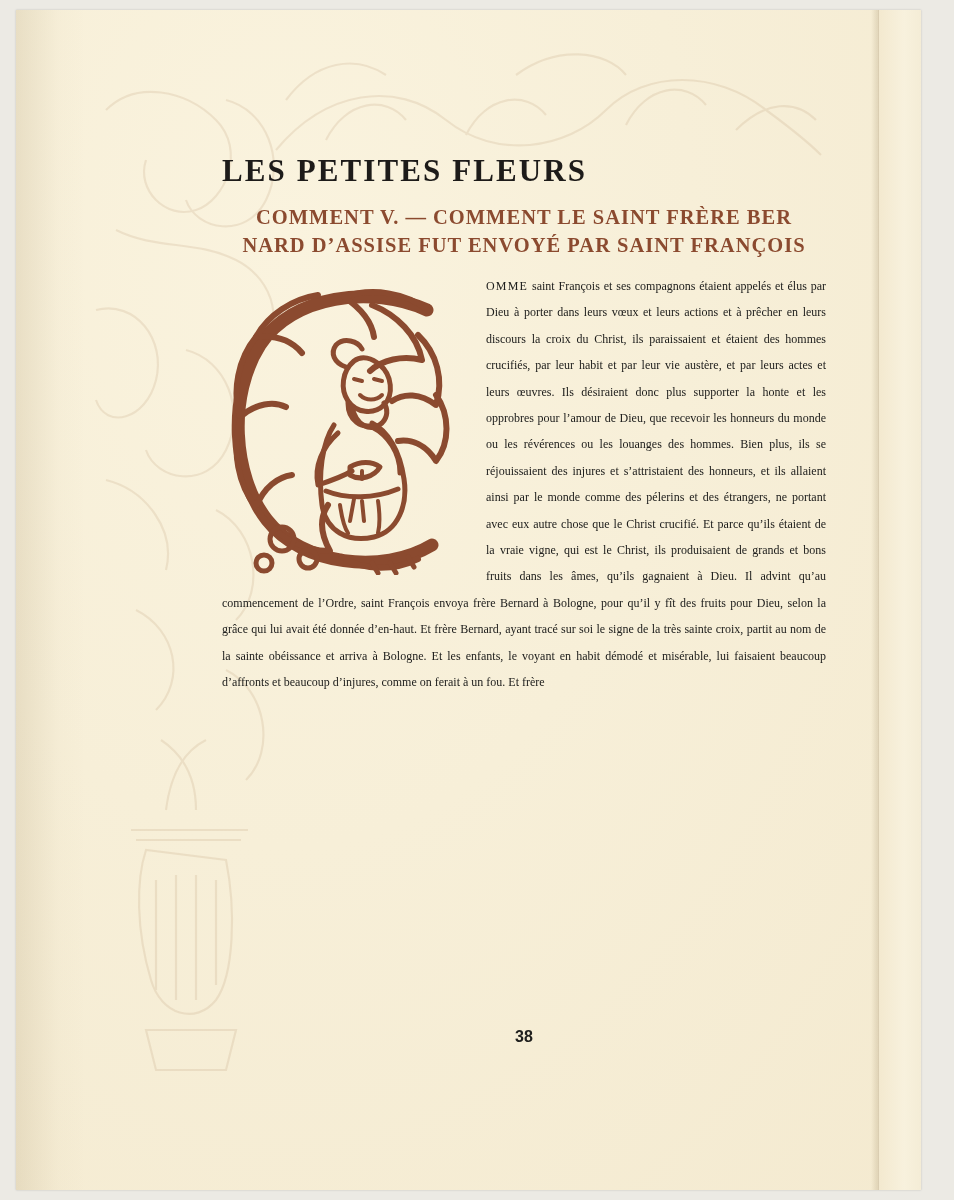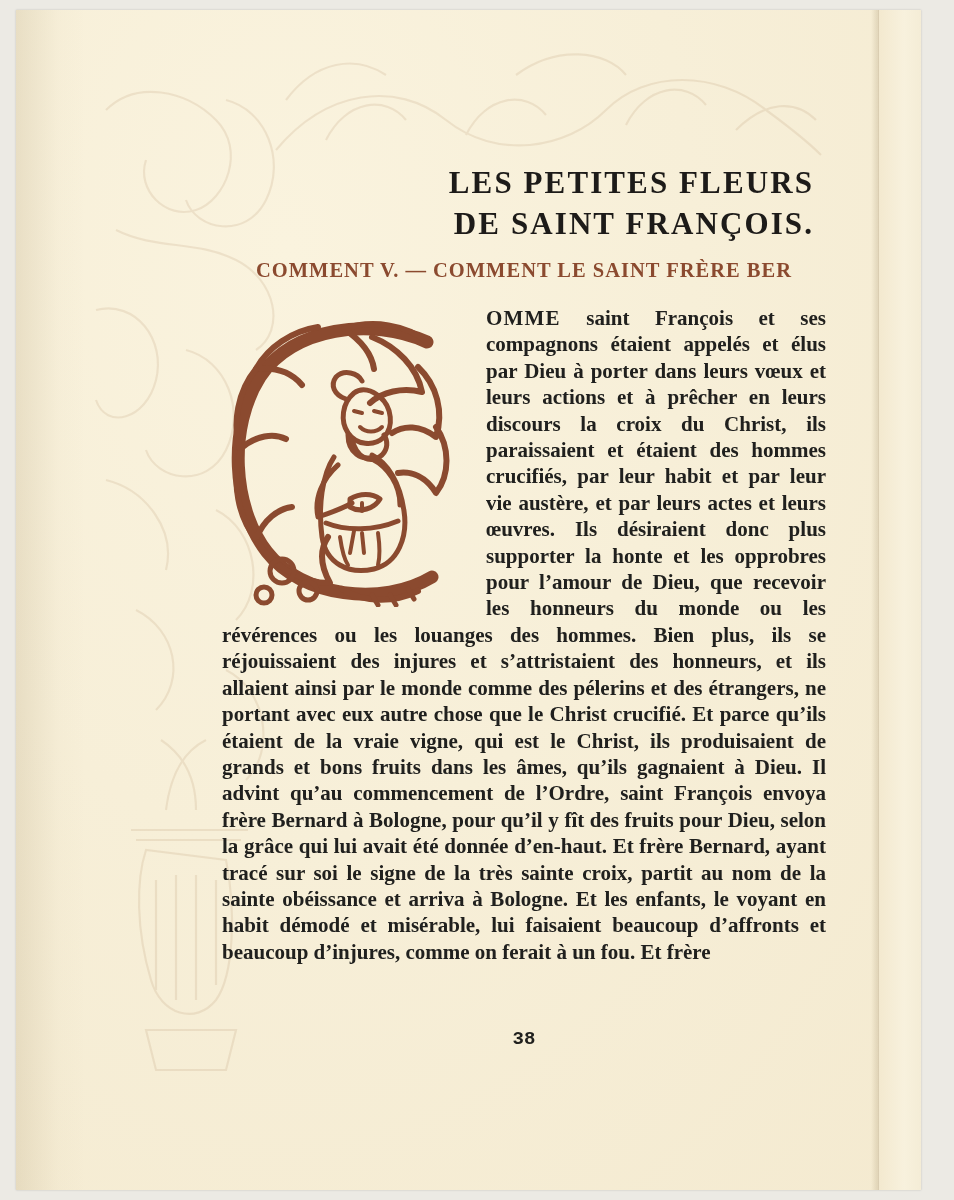--- a/index.html
+++ b/index.html
@@ -91,22 +91,22 @@
 
   
   .textblock {
     position: absolute;
     left: 206px;
     top: 140px;
     width: 604px;
   }
 
   h1.title {
-    margin: 12px;
-    text-align: right;
+    margin: 0;
+    text-align: left;
     color: #1d1b19;
     font-family: "Liberation Serif", serif;
     font-weight: bold;
     font-size: 31px;
     letter-spacing: 2.1px;
     line-height: 41px;
   }
   h1.title .line2 { display: block; }
 
   .chapter {
@@ -118,22 +118,22 @@
     font-size: 20.5px;
     letter-spacing: 1.0px;
     line-height: 28px;
   }
   .chapter .cl { display: block; white-space: nowrap; }
 
   .body-area {
     margin-top: 14px;
     color: #20201e;
     font-family: "Liberation Serif", serif;
-    font-weight: bold;
-    font-size: 21px;
+    font-weight: normal;
+    font-size: 12px;
     line-height: 26.4px;
     text-align: justify;
   }
 
   .initial-wrap {
     float: left;
     width: 250px;
     height: 300px;
     margin: 2px 14px 2px 0;
     shape-outside: margin-box;
@@ -143,23 +143,23 @@
   .para-first { text-align: justify; }
   .para-first .first-words { letter-spacing: 1.2px; }
 
   .folio {
     position: absolute;
     left: 206px;
     top: 1018px;
     width: 604px;
     text-align: center;
     color: #20201e;
-    font-family: Liberation Mono, monospace;
+    font-family: Liberation Sans, sans-serif;
     font-weight: bold;
-    font-size: 19px;
+    font-size: 16px;
   }
 </style>
 </head>
 <body>
 
 <div id="page">
 
   <div class="sheet">
 
     <div class="left-edge"></div>
@@ -214,25 +214,25 @@
       </svg>
     </div>
 
     <div class="fold"></div>
     <div class="rightpage"></div>
 
     <div class="textblock">
 
       <h1 class="title">
         <span>LES PETITES FLEURS</span>
-        <span class="line2">DE SAINT FRANÇOIS.</span>
       </h1>
 
       <div class="chapter">
         <span class="cl">COMMENT V. — COMMENT LE SAINT FRÈRE BER</span>
+        <span class="cl">NARD D’ASSISE FUT ENVOYÉ PAR SAINT FRANÇOIS</span>
       </div>
 
       <div class="body-area">
 
         <div class="initial-wrap">
           <svg viewBox="0 0 250 300" width="250" height="300">
             <g fill="none" stroke="#8b4a2f" stroke-width="4.5" stroke-linecap="round" stroke-linejoin="round">
 
               <path d="M205 35 C150 10 70 20 38 70 C6 120 10 200 45 245 C80 290 160 300 210 270" stroke-width="13"></path>
 

